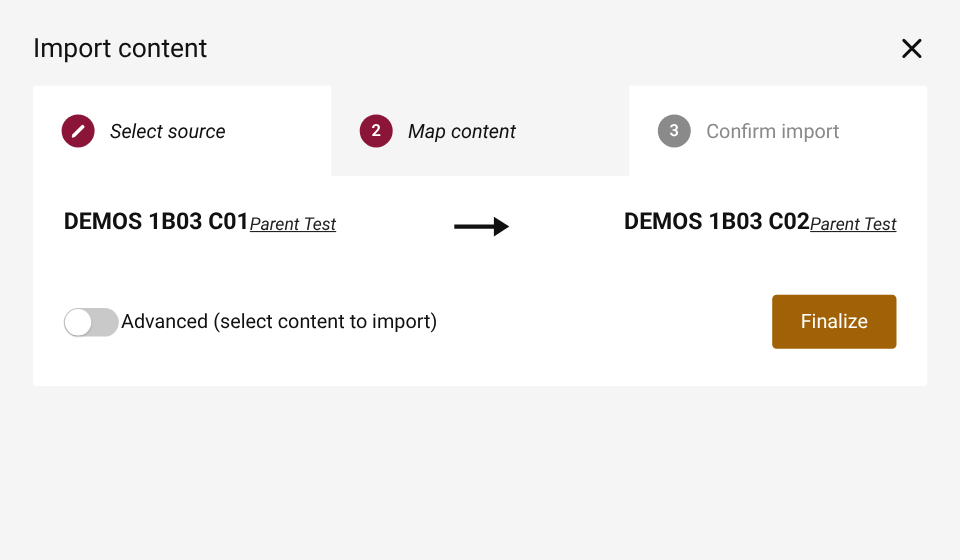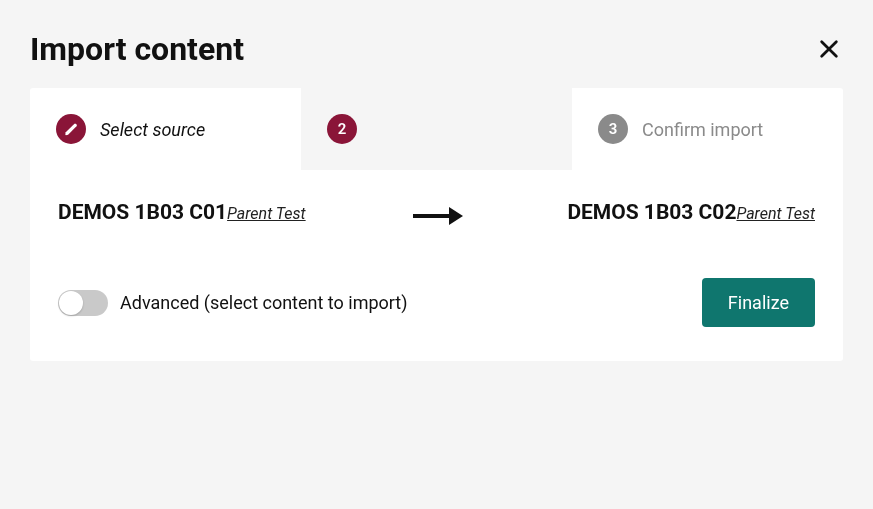--- a/index.html
+++ b/index.html
@@ -6,21 +6,21 @@
   html, body { margin:0; padding:0; }
   body {
     width:873px; height:509px;
     background:#f5f5f5;
     font-family:-apple-system, BlinkMacSystemFont, "Segoe UI", Roboto, Helvetica, Arial, sans-serif;
     color:#111;
     overflow:hidden;
   }
   .wrap { padding:30px 30px 0 30px; }
   .header { display:flex; align-items:center; justify-content:space-between; margin-bottom:20px; }
-  .title { font-size:32px; font-weight:700;text-align:center; }
+  .title { font-size:24px; font-weight:400;text-align:center; }
   .close { width:28px; height:28px; display:flex; align-items:center; justify-content:center; cursor:pointer; }
   .close svg { width:22px; height:22px; }
 
   .card {
     background:#fff;
     border-radius:3px;
   }
 
   .steps { display:flex; align-items:stretch; position:relative; }
   .step { flex:1 1 0; display:flex; align-items:center; gap:14px; padding:26px 26px; position:relative; }
@@ -48,34 +48,34 @@
   .col.right { flex:0 0 auto; text-align:left; margin-left:auto; }
   .ctitle { font-size:21px; font-weight:700; }
   .csub { font-size:16px; font-style:italic; color:#222; margin-top:4px;text-decoration:underline; }
 
   .arrow { width:56px; height:24px; }
 
   .footer {
     display:flex; align-items:center; justify-content:space-between;
     padding:10px 28px 34px 28px;
   }
-  .toggle-row { display:flex; align-items:center; gap:12px; }
+  .toggle-row { display:flex; align-items:center; gap:2px; }
   .switch {
     width:50px; height:26px; border-radius:13px; background:#c9c9c9;
     position:relative; cursor:pointer; flex:0 0 auto;
   }
   .switch .knob {
     width:24px; height:24px; border-radius:50%; background:#fff;
     position:absolute; top:1px; left:1px;
     box-shadow:0 1px 2px rgba(0,0,0,.2);
   }
   .toggle-label { font-size:18px; color:#111; }
 
   .btn-primary {
-    background:#0f766e; color:#fff; border:none;
+    background:#a16207; color:#fff; border:none;
     padding:14px 26px; font-size:18px; border-radius:4px;
     cursor:pointer; font-family:inherit;
   }
 </style>
 </head>
 <body>
 
 <div class="wrap">
   <div class="header">
     <div class="title">Import content</div>
@@ -93,20 +93,21 @@
       <div class="step done">
         <span class="circle">
           <svg viewBox="0 0 24 24" fill="none">
             <path d="M3 21l3.5-.8L20 6.7a2 2 0 0 0 0-2.8l-.9-.9a2 2 0 0 0-2.8 0L2.8 16.5 2 20l1 1z" fill="#fff"></path>
           </svg>
         </span>
         <span class="label">Select source</span>
       </div>
       <div class="step current">
         <span class="circle">2</span>
+        <span class="label">Map content</span>
       </div>
       <div class="step upcoming">
         <span class="circle">3</span>
         <span class="label">Confirm import</span>
       </div>
     </div>
 
     <div class="map">
       <div class="col left">
         <div class="ctitle">DEMOS 1B03 C01</div>

